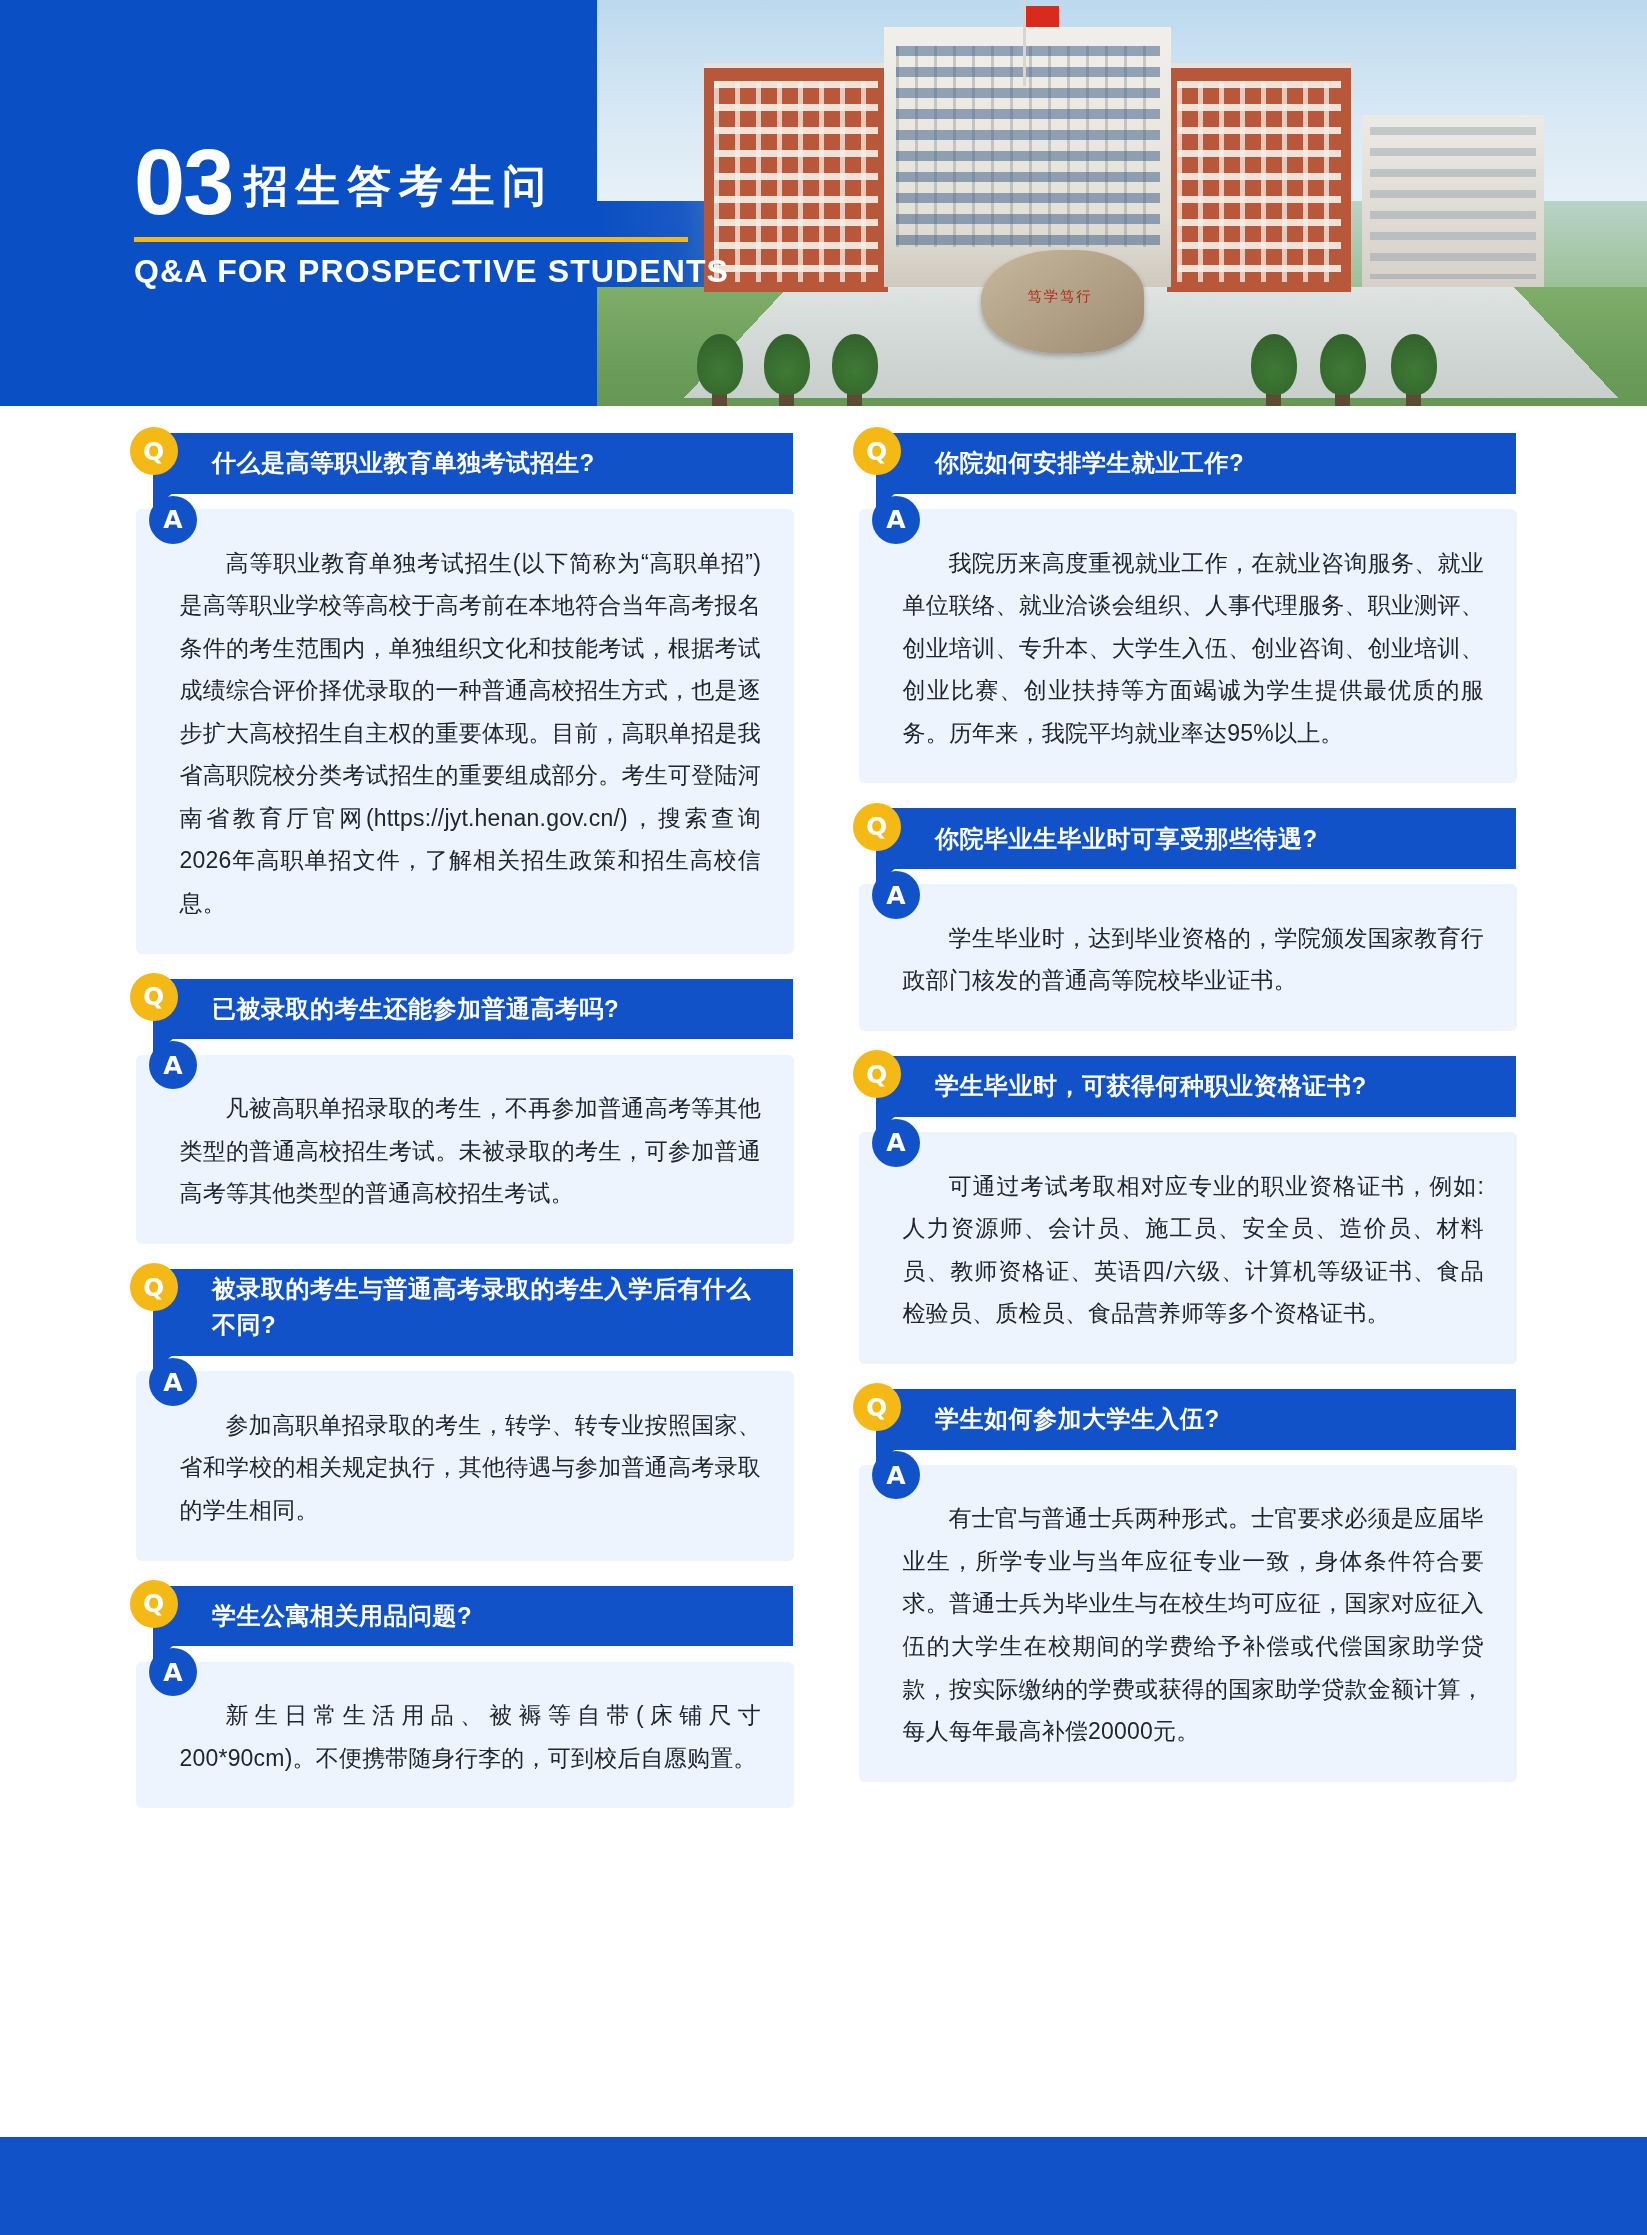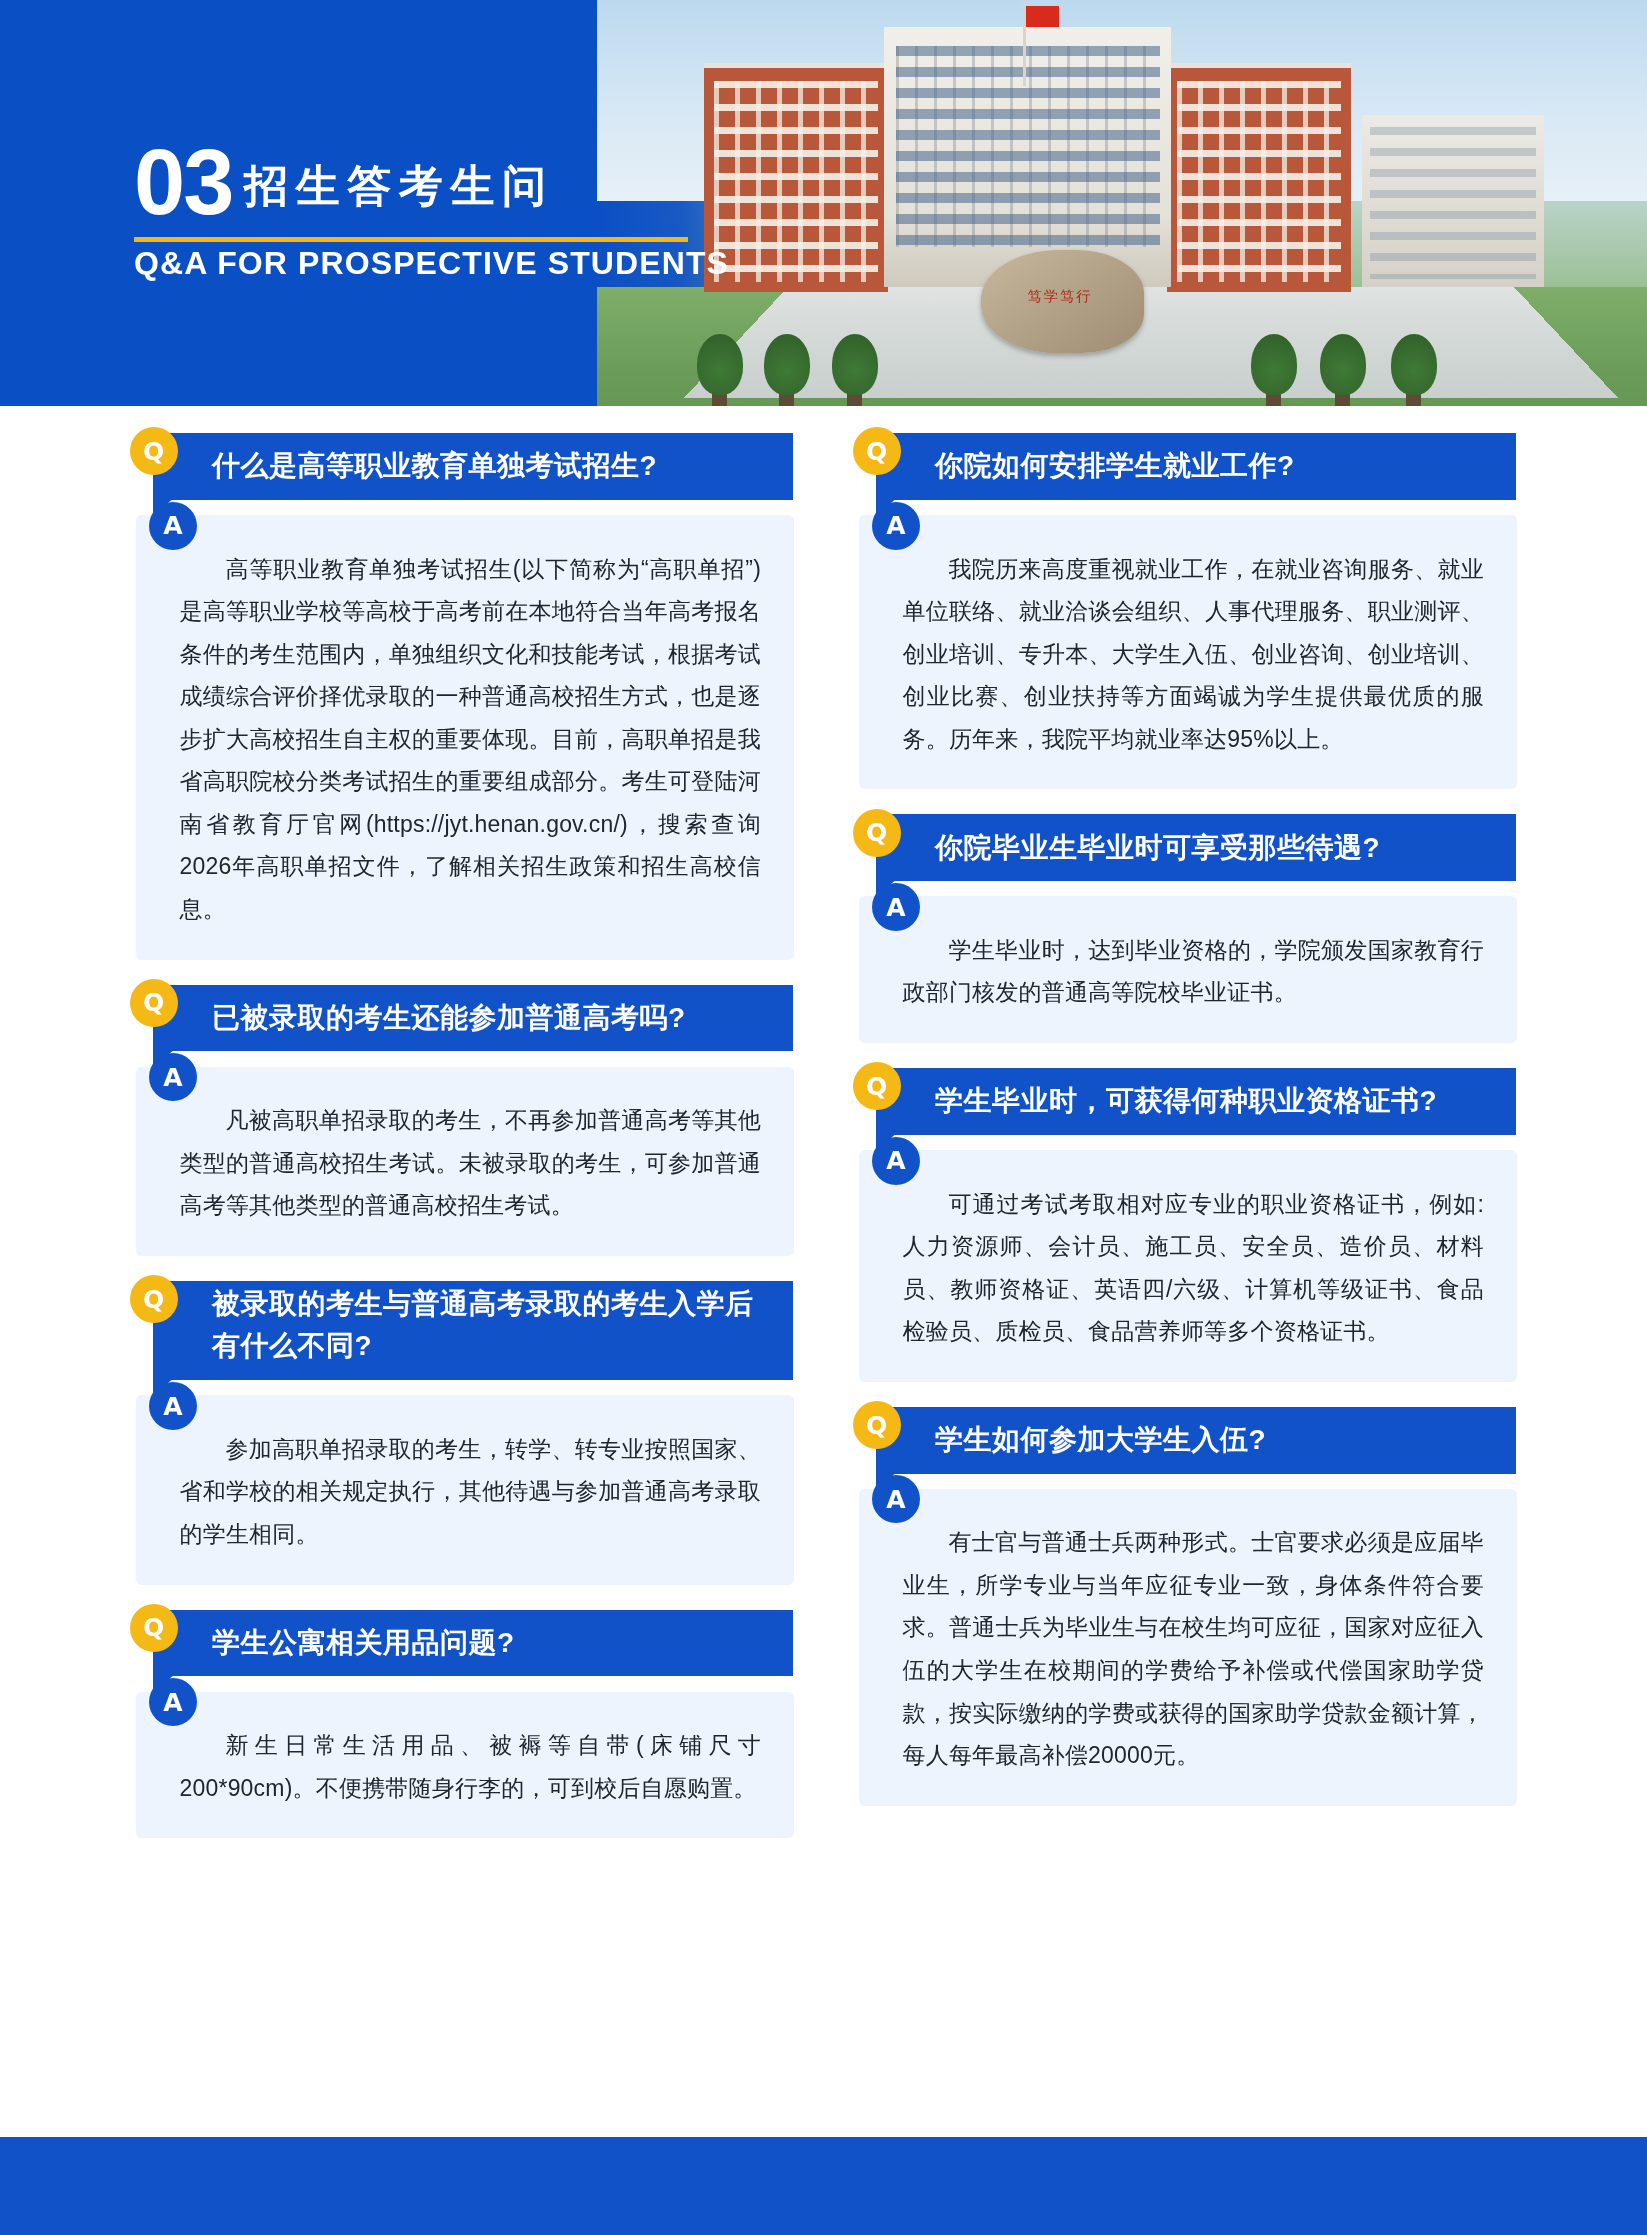--- a/index.html
+++ b/index.html
@@ -142,21 +142,21 @@
     font-family: "Liberation Sans", sans-serif;
     text-align: right;
   }
   .gold-rule {
     width: 554px;
     height: 4.8px;
     background: #f3b71c;
     margin-top: 15.3px;
   }
   .en-title {
-    margin-top: 3px;
+    margin-top: 11px;
     font-size: 32px;
     font-weight: bold;
     color: #ffffff;
     letter-spacing: 1.1px;
     font-family: "Liberation Sans", sans-serif;
   }
 
   
   .content {
     position: absolute;
@@ -178,21 +178,21 @@
     flex: 0 0 669px;
   }
 
   
   .qa-item { margin-bottom: 25px; }
   .q-wrap { position: relative; padding-left: 0; }
   .q-bar {
     margin-left: 29px;
     background: #1152c8;
     color: #ffffff;
-    font-size: 28px;
+    font-size: 24px;
     font-weight: bold;
     line-height: 1.5;
     padding: 12.4px 25px 12.4px 59px;
     box-sizing: border-box;
     width: 640px;
     letter-spacing: 0.5px;
   }
   .q-bar.two-line { padding-top: 2px; padding-bottom: 13.4px; }
   .q-badge {
     position: absolute;

